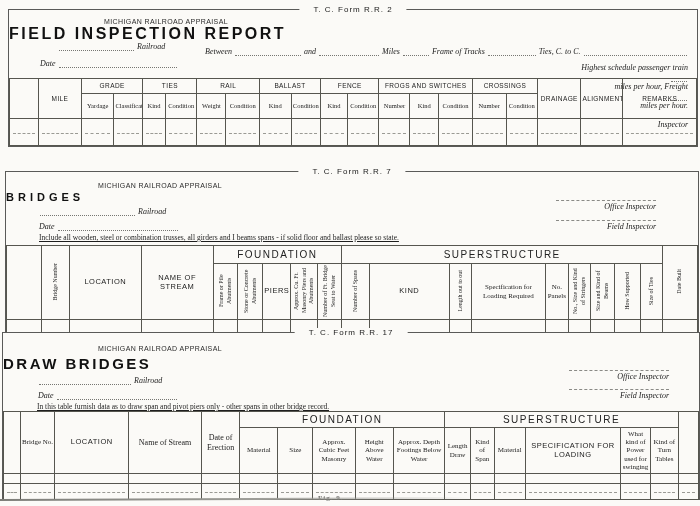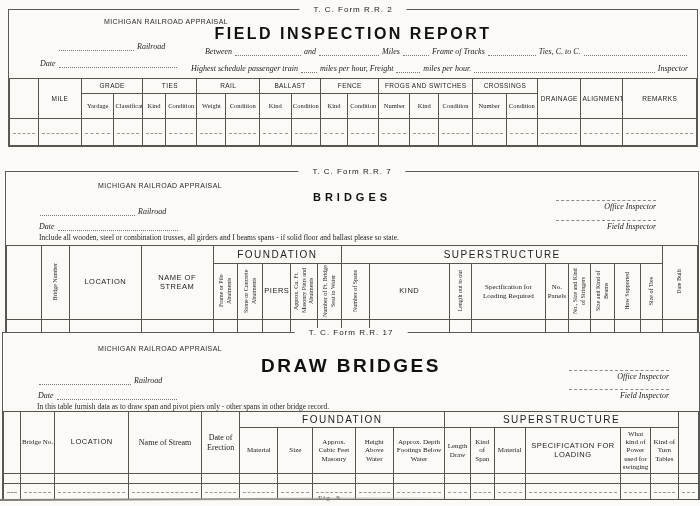--- a/index.html
+++ b/index.html
@@ -4,34 +4,34 @@
 <style>
   html,body{margin:0;padding:0;}
   body{width:700px;height:506px;position:relative;background:#fbfaf7;
        font-family:"Liberation Serif",serif;color:#222;overflow:hidden;}
   .box{position:absolute;border:1px solid #5a5a58;background:#fbfaf7;}
   .formno{position:absolute;top:-5px;left:50%;transform:translateX(-50%);
           background:#fbfaf7;padding:0 14px;font-family:"Liberation Sans",sans-serif;
           font-size:8px;letter-spacing:1px;white-space:nowrap;color:#1b1b1b;}
   .org{position:absolute;font-family:"Liberation Sans",sans-serif;font-size:7px;
        letter-spacing:.4px;color:#2a2a2a;white-space:nowrap;}
-  .ftitle{position:absolute;left:0;right:0;text-align:center;
+  .ftitle{position:absolute;left:0;right:0;text-align:left;
           font-family:"Liberation Sans",sans-serif;font-weight:bold;color:#111;white-space:nowrap;}
   .t1{font-size:16px;letter-spacing:2.5px;}
   .t2{font-size:11px;letter-spacing:4px;}
-  .t3{font-size:19px;letter-spacing:2.5px;}
+  .t3{font-size:15px;letter-spacing:2.5px;}
   .frow{position:absolute;display:flex;align-items:flex-end;font-style:italic;
         font-size:8px;white-space:nowrap;color:#222;}
   .frow .lbl{padding:0 1px;}
   .dots{display:inline-block;border-bottom:1px dotted #767672;height:9px;margin:0 2px;}
   .dotsf{flex:1 1 auto;border-bottom:1px dotted #767672;height:9px;margin:0 2px;}
   .insp{position:absolute;text-align:right;font-size:8px;font-style:italic;color:#222;}
   .insp .dl{display:block;width:100px;border-bottom:1px dashed #8a8a86;height:5px;
             margin-left:auto;margin-bottom:1px;}
-  .note{position:absolute;font-size:7.5px;color:#1e1e1e;white-space:nowrap;}
+  .note{position:absolute;font-size:7.5px;color:#1e1e1e;white-space:nowrap;text-decoration:underline;}
   table{position:absolute;left:0;width:100%;border-collapse:collapse;table-layout:fixed;}
   th,td{border:1px solid #56564f;padding:0 1px;font-weight:normal;overflow:hidden;}
   th{font-size:6.5px;line-height:1.15;text-align:center;vertical-align:middle;color:#222;}
   .gs{font-family:"Liberation Sans",sans-serif;letter-spacing:.4px;font-size:6.5px;}
   .big{font-family:"Liberation Sans",sans-serif;font-size:10px;letter-spacing:1.5px;}
   .mid{font-family:"Liberation Sans",sans-serif;font-size:7.5px;letter-spacing:.5px;}
   .ser{font-family:"Liberation Serif",serif;font-size:6.5px;}
   .ser7{font-family:"Liberation Serif",serif;font-size:7px;}
   .vth .vert{writing-mode:vertical-rl;transform:rotate(180deg);display:inline-block;
              font-size:6px;line-height:1.25;max-height:52px;font-family:"Liberation Serif",serif;}
@@ -66,21 +66,21 @@
     <span class="dots" style="width:48px;"></span>
     <span class="lbl">Ties, C. to C.</span>
     <span class="dotsf"></span>
   </div>
 
   <div class="frow" style="left:30px;top:48px;">
     <span class="lbl">Date</span>
     <span class="dots" style="width:118px;"></span>
   </div>
 
-  <div class="frow" style="left:181px;top:53px;right:8px;">
+  <div class="frow" style="left:198px;top:53px;right:8px;flex-direction:column;">
     <span class="lbl">Highest schedule passenger train</span>
     <span class="dots" style="width:16px;"></span>
     <span class="lbl">miles per hour, Freight</span>
     <span class="dots" style="width:24px;"></span>
     <span class="lbl">miles per hour.</span>
     <span class="dotsf"></span>
     <span class="lbl">Inspector</span>
   </div>
 
   <table style="top:68px;">

